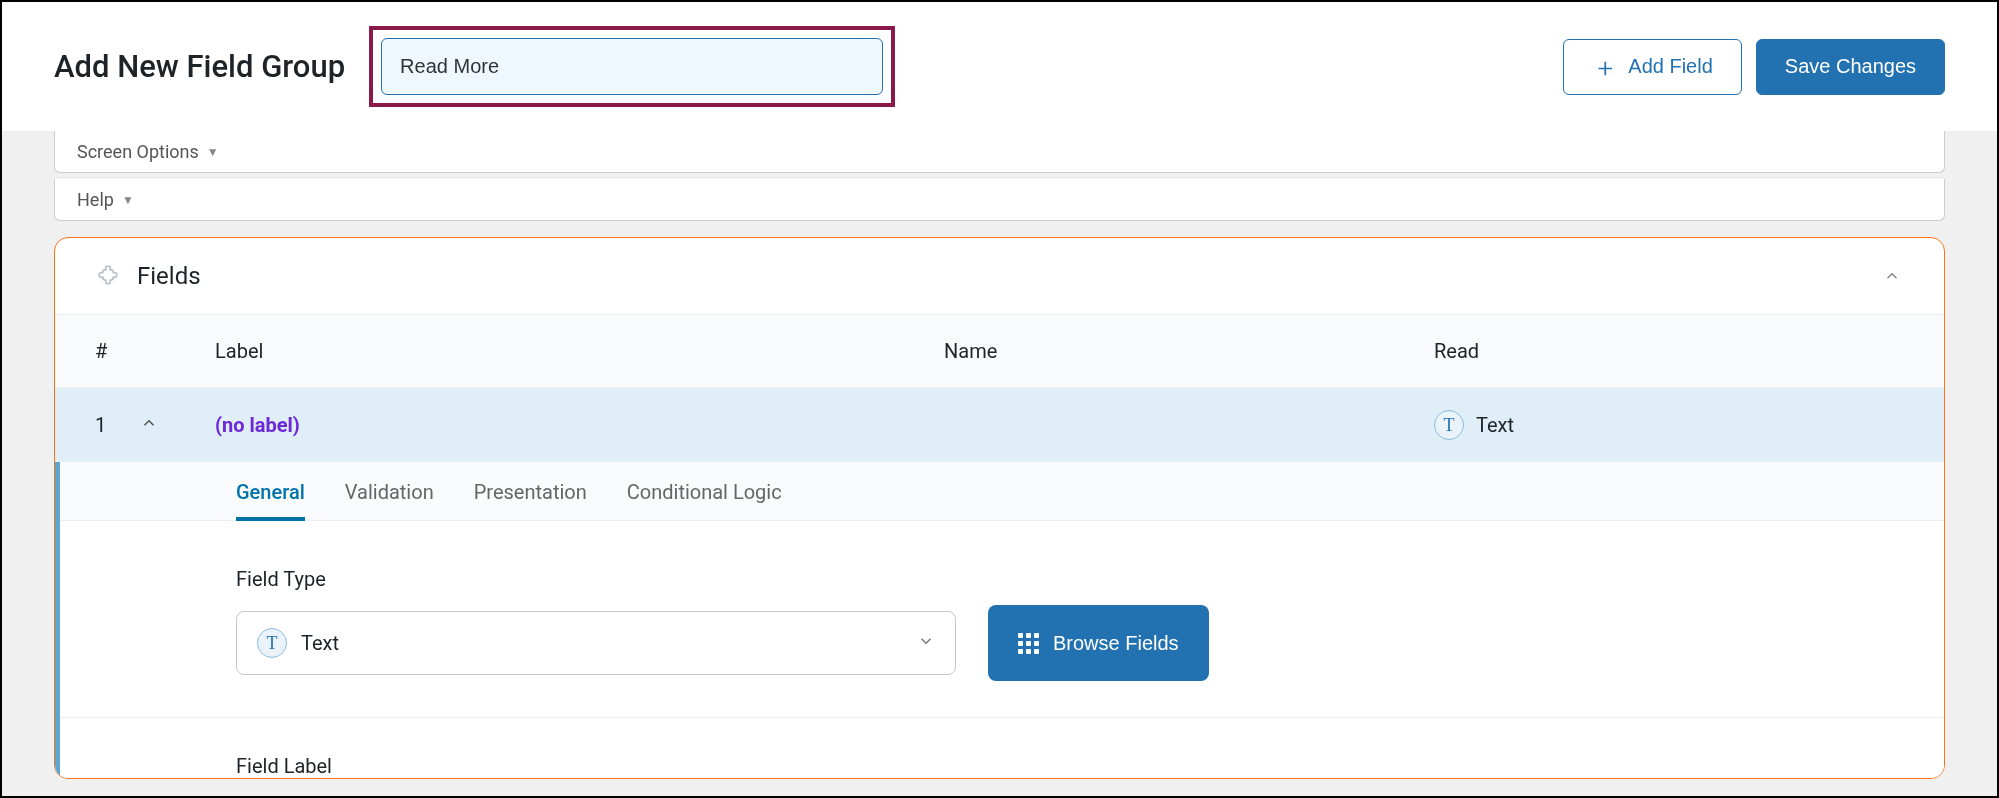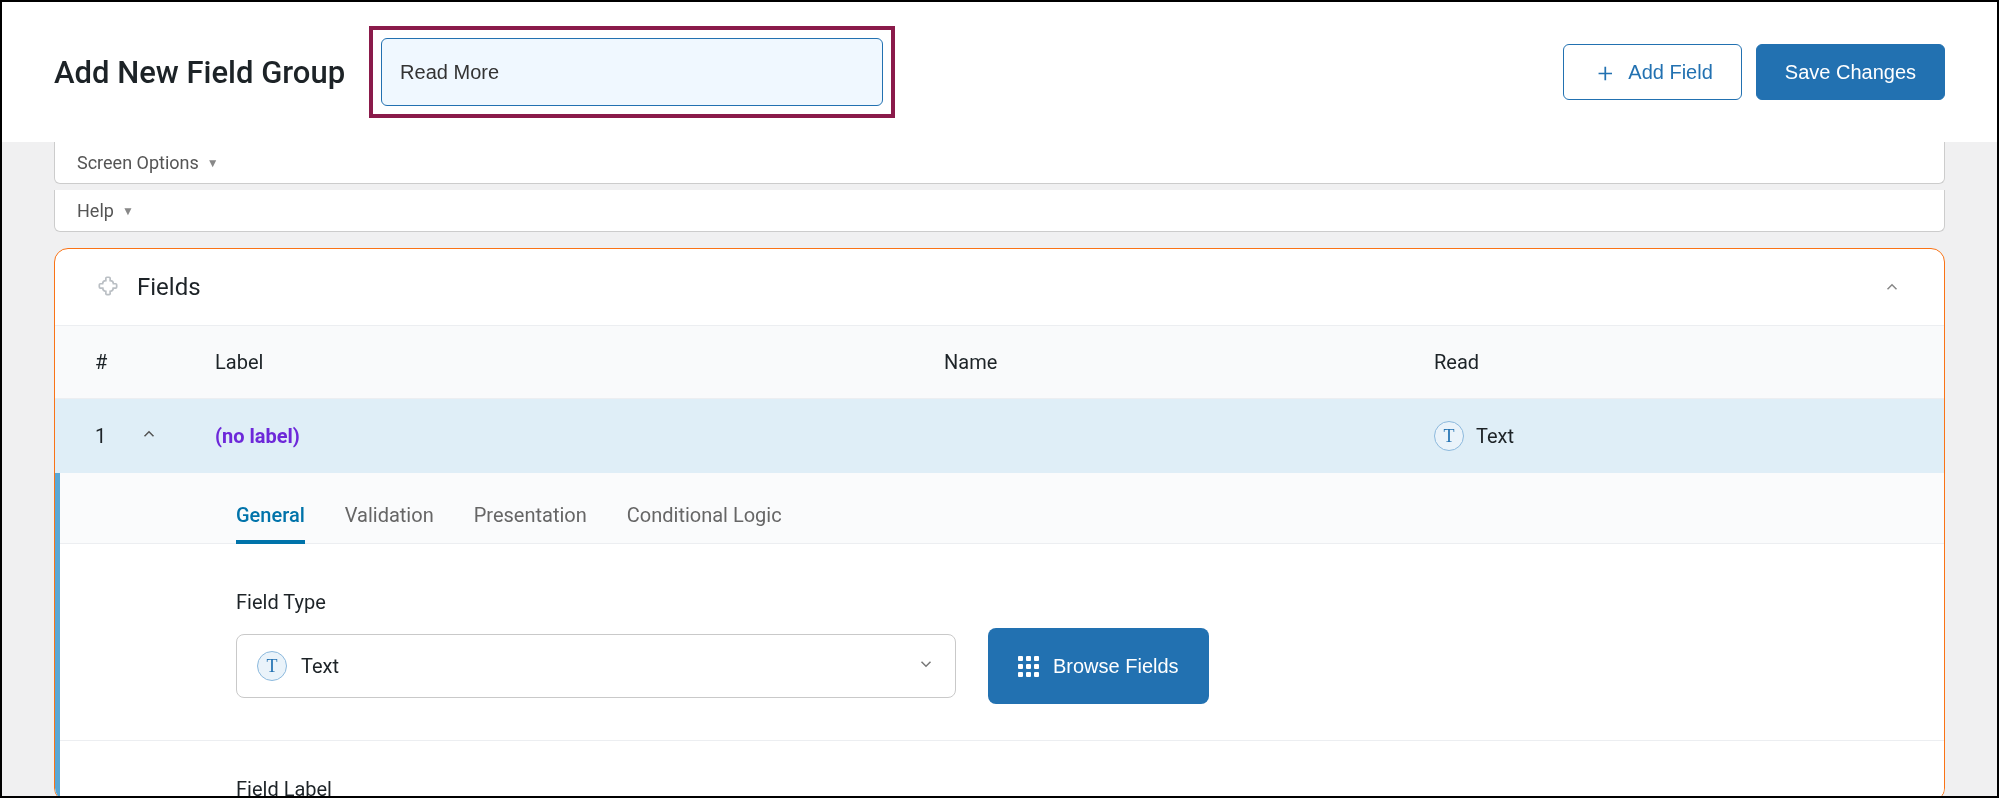--- a/index.html
+++ b/index.html
@@ -25,21 +25,21 @@
     font-weight: 500;
     color: #1d2327;
   }
   .title-input-wrap {
     position: relative;
     padding: 8px;
     border: 4px solid #8a1a4a;
   }
   .title-input {
     width: 502px;
-    height: 68px;
+    height: 57px;
     border: 1px solid #2271b1;
     border-radius: 6px;
     background: #f0f8ff;
     font-size: 20px;
     color: #333;
     padding: 0 18px;
     outline: none;
   }
   .top-actions {
     margin-left: auto;
@@ -171,21 +171,21 @@
     font-family: "Times New Roman", serif;
     font-size:18px;
   }
   .field-editor {
     border-left: 5px solid #5ba7d4;
     background:#fff;
   }
   .editor-tabs {
     display:flex;
     gap: 40px;
-    padding: 30px 0 0 176px;
+    padding: 18px 0 0 176px;
     border-bottom: 1px solid #eceef1;
     background:#fafbfc;
   }
   .editor-tab {
     font-size: 20px;
     color:#666;
     padding-bottom: 16px;
     cursor:pointer;
     position:relative;
   }

